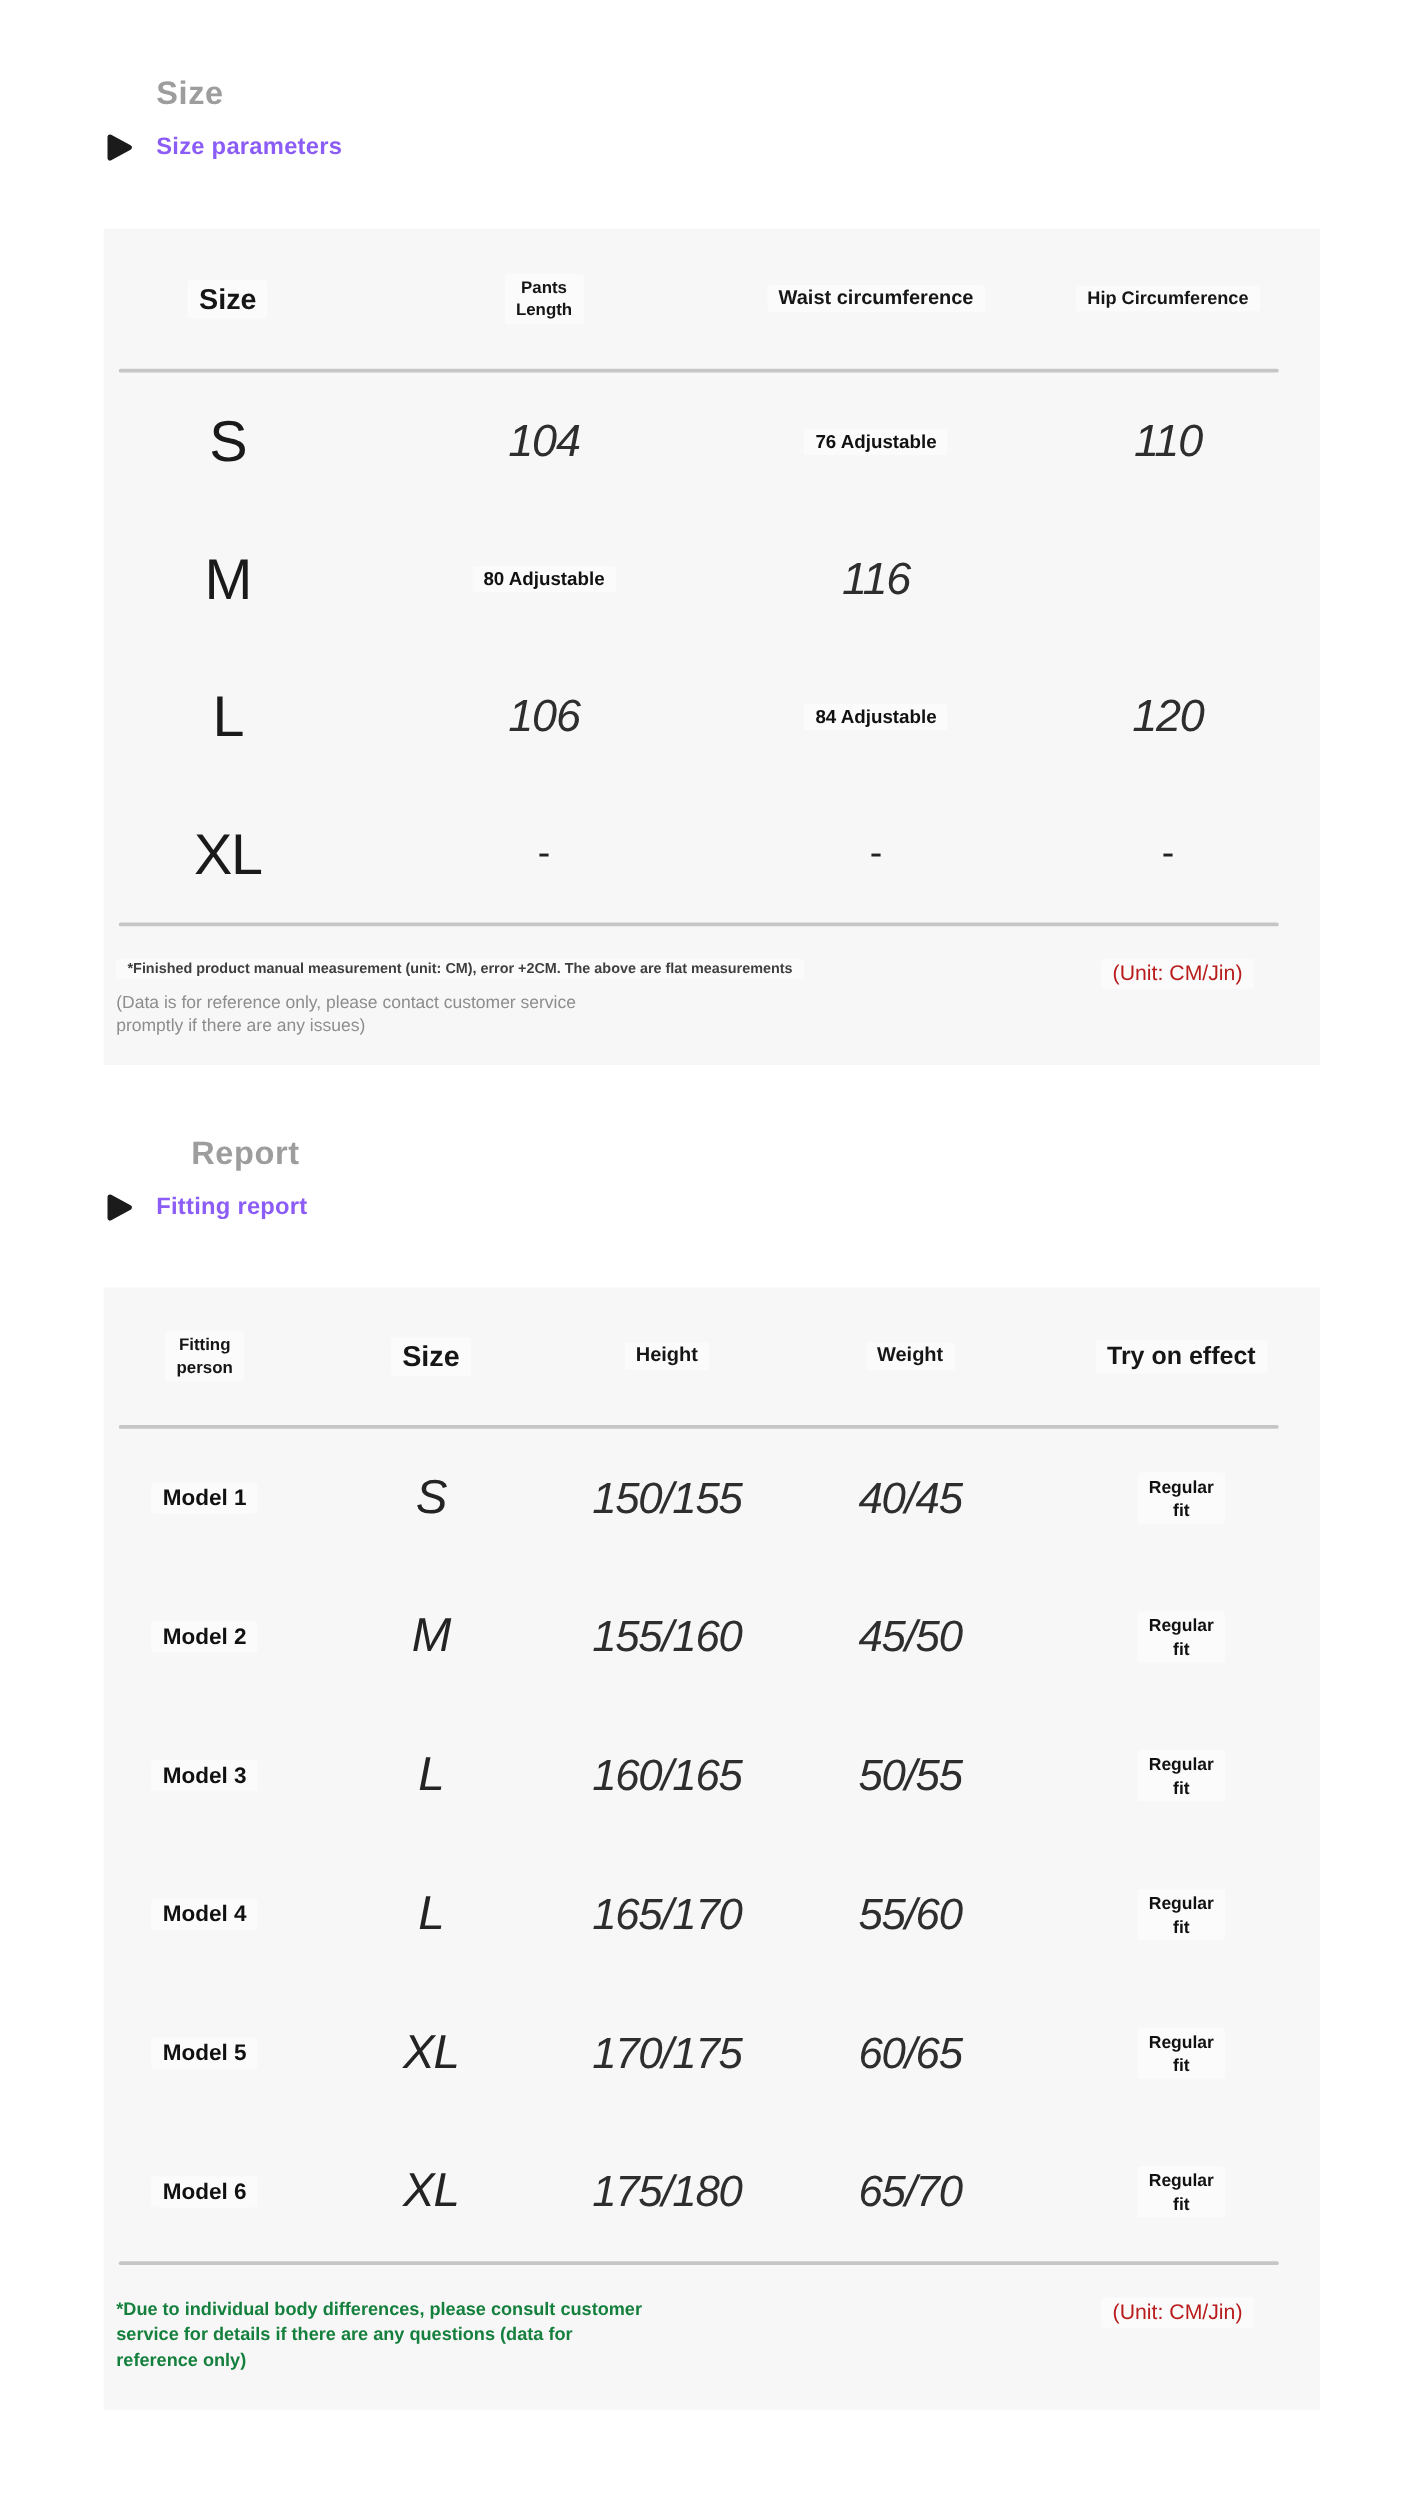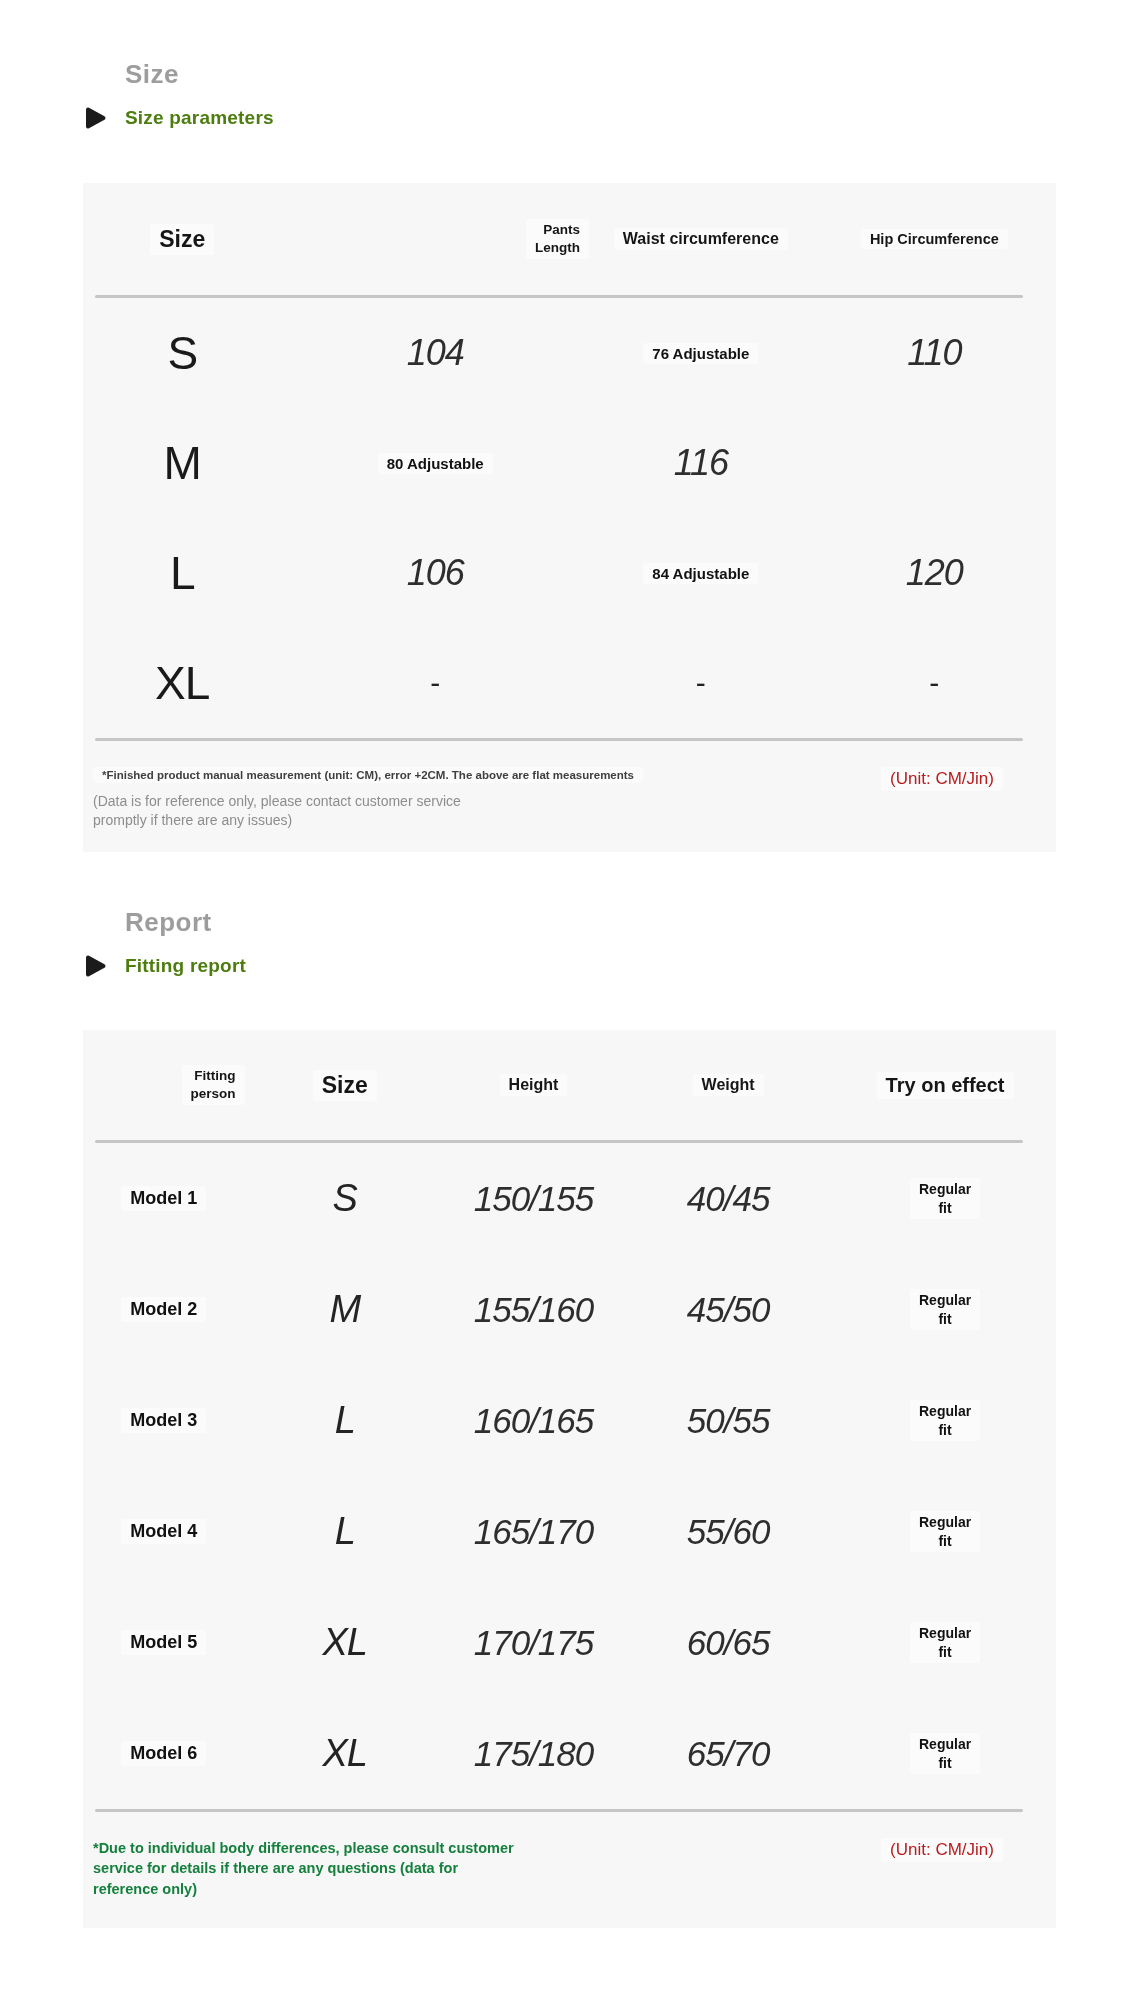--- a/index.html
+++ b/index.html
@@ -5,24 +5,24 @@
   html,body{margin:0;padding:0;}
   body{
     width:1131px;height:2000px;background:#ffffff;
     font-family:"Liberation Sans","DejaVu Sans",sans-serif;
     color:#1c1c1c;position:relative;overflow:hidden;
   }
   .eyebrow{
     font-size:26px;font-weight:600;color:#9d9d9d;letter-spacing:.5px;line-height:1;
   }
   .sec1 .eyebrow{padding:61px 0 0 125px;}
-  .sec2 .eyebrow{padding:57px 0 0 125px;}
+  .sec2 .eyebrow{padding:57px 0 0 125px;margin-left:28px;}
   .title-row{display:flex;align-items:center;gap:17px;margin:17px 0 0 82px;height:27px;}
   .play{width:26px;height:26px;flex:0 0 auto;}
-  .sec-title{font-size:19px;font-weight:700;color:#4d7c0f;letter-spacing:.2px;}
+  .sec-title{font-size:19px;font-weight:700;color:#8b5cf6;letter-spacing:.2px;}
 
   .card{width:973px;margin-left:83px;background:#f7f7f7;box-sizing:border-box;}
   .card1{margin-top:52px;height:669px;}
   .card2{margin-top:51px;height:898px;}
 
   .grid4{display:grid;grid-template-columns:20.4% 31.6% 23% 25%;align-items:center;}
   .grid5{display:grid;grid-template-columns:16.6% 20.6% 18.2% 21.8% 22.8%;align-items:center;}
   .thead1{height:112px;}
   .thead2{height:110px;}
   .trow1{height:110px;}
@@ -30,21 +30,21 @@
   .cell{text-align:center;}
 
   .divider{height:3px;background:#c6c6c6;border-radius:2px;margin:0 33px 0 12px;}
 
   .patch{background:rgba(255,255,255,.5);padding:2px 9px;display:inline-block;border-radius:2px;}
 
   .th{font-weight:700;color:#161616;}
   .th-big{font-size:23px;}
   .th-med{font-size:16px;}
   .th-hip{font-size:14.5px;}
-  .th-sm{font-size:13.5px;line-height:1.3;white-space:pre-line;text-align:right;}
+  .th-sm{font-size:13.5px;line-height:1.3;white-space:pre-line;}
   .th-effect{font-size:20px;}
 
   .letter{font-size:46px;font-weight:400;color:#1a1a1a;letter-spacing:-1px;}
   .num{font-size:36px;font-style:italic;color:#2e2e2e;letter-spacing:-1px;font-weight:400;}
   .num2{font-size:35px;font-style:italic;color:#2e2e2e;letter-spacing:-1px;font-weight:400;}
   .letter-i{font-size:38px;font-style:italic;color:#242424;letter-spacing:-1px;font-weight:400;}
   .dash{font-size:30px;font-weight:500;color:#222;font-style:normal;letter-spacing:0;}
   .adj{font-size:15px;font-weight:700;color:#111;}
   .model{font-size:18px;font-weight:700;color:#111;}
   .effect{font-size:14px;font-weight:700;color:#111;line-height:1.35;white-space:pre-line;}

